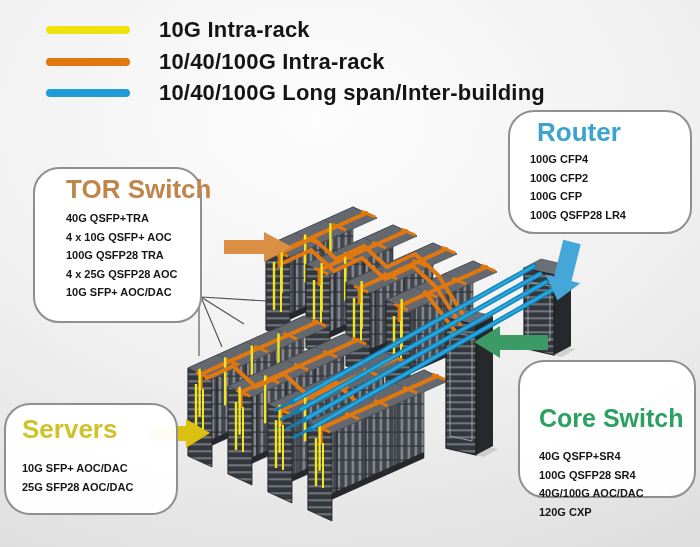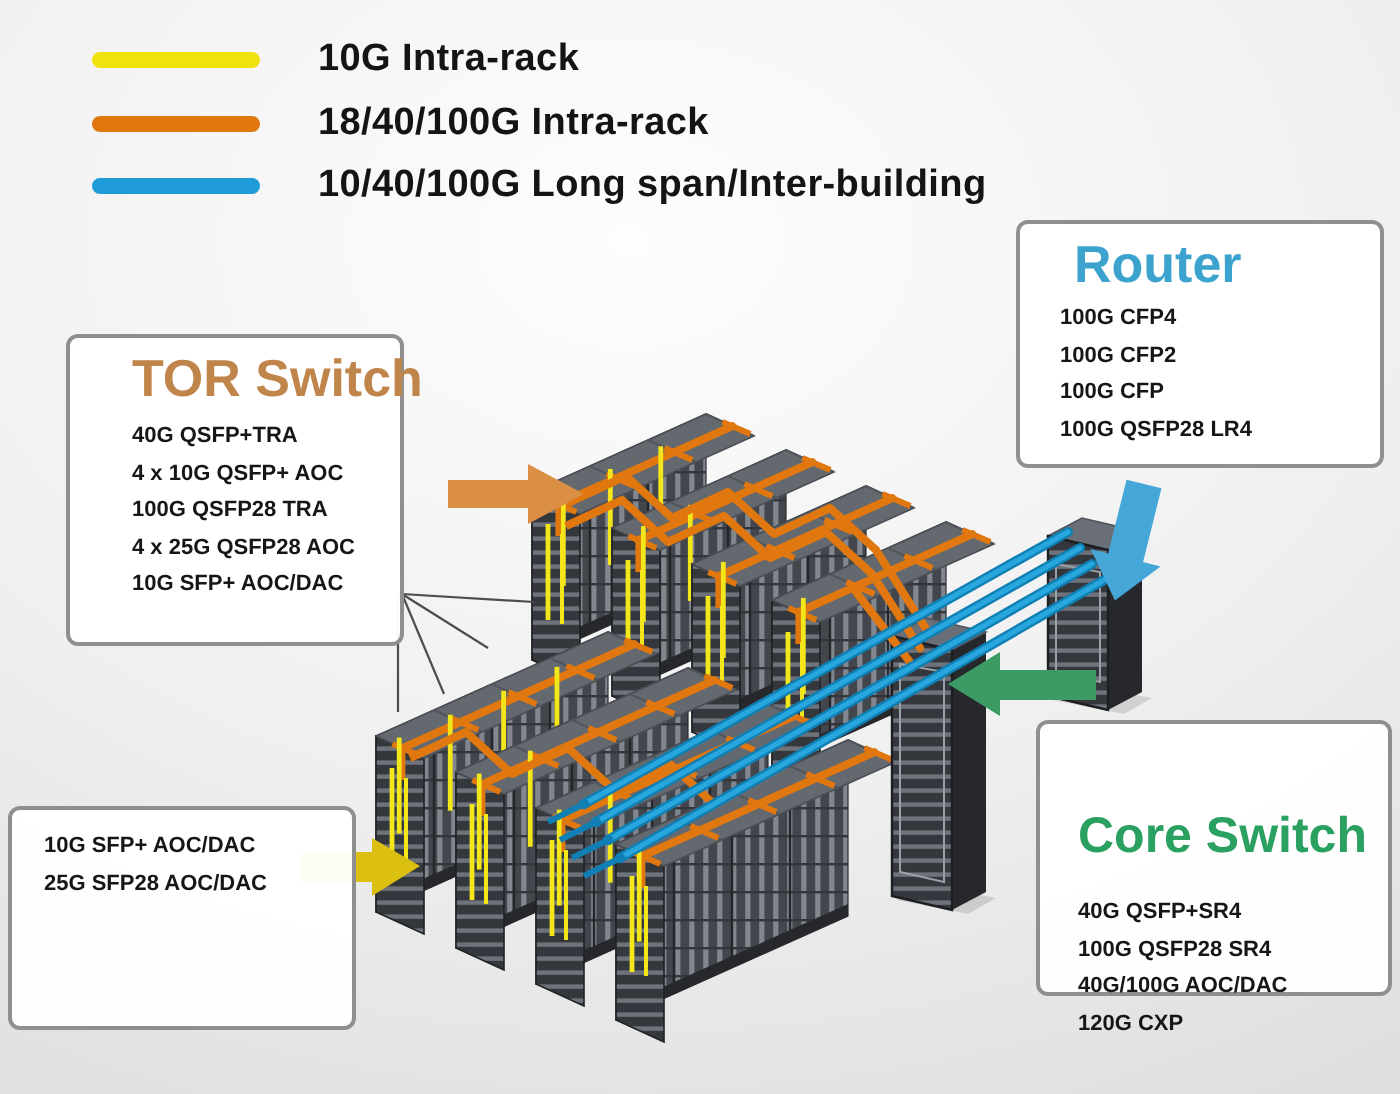--- a/index.html
+++ b/index.html
@@ -5,25 +5,25 @@
   html,body{margin:0;padding:0;}
   .stage{
     position:relative;width:700px;height:547px;overflow:hidden;
     font-family:"Liberation Sans",sans-serif;
     background:radial-gradient(120% 110% at 45% 22%, #fdfdfd 0%, #f0f0f0 45%, #d6d6d6 100%);
   }
   svg{position:absolute;left:0;top:0;}
   
   .legend-row{position:absolute;left:46px;display:flex;align-items:center;height:24px;}
   .swatch{width:84px;height:8px;border-radius:4px;flex:0 0 auto;}
-  .legend-label{margin-left:29px;font-size:19px;font-weight:bold;color:#141414;letter-spacing:.2px;white-space:nowrap;}
+  .legend-label{margin-left:29px;font-size:22px;font-weight:bold;color:#141414;letter-spacing:.2px;white-space:nowrap;}
   
   .callout{
     position:absolute;background:rgba(255,255,255,.96);
-    border:2px solid #8f8f8f;border-radius:6px;color:#161616;box-sizing:border-box;
+    border:2px solid #8f8f8f;border-radius:26px;color:#161616;box-sizing:border-box;
   }
   .callout .title{font-weight:bold;white-space:nowrap;}
   .callout .ln{font-size:11px;line-height:18.6px;font-weight:bold;white-space:nowrap;}
   .box-tor{left:33px;top:167px;width:169px;height:156px;padding:5px 0 0 31px;}
   .box-tor .title{font-size:26px;line-height:31px;margin-bottom:4px;}
   .box-router{left:508px;top:110px;width:184px;height:124px;padding:5px 0 0 20px;}
   .box-router .title{font-size:26px;line-height:31px;margin-left:7px;margin-bottom:2px;}
   .box-core{left:518px;top:360px;width:178px;height:138px;padding:8px 0 0 19px;}
   .box-core .title{font-size:25px;line-height:29px;margin-bottom:14px;}
   .box-servers{left:4px;top:403px;width:174px;height:112px;padding:9px 0 0 16px;}
@@ -279,21 +279,21 @@
         </g>
       </g>
   </svg>
 
   <div class="legend-row" style="top:18px">
     <div class="swatch" style="background: rgb(240, 226, 14);"></div>
     <div class="legend-label">10G Intra-rack</div>
   </div>
   <div class="legend-row" style="top:50px">
     <div class="swatch" style="background: rgb(224, 119, 15);"></div>
-    <div class="legend-label">18/40/100G Intra-rack</div>
+    <div class="legend-label">10/40/100G Intra-rack</div>
   </div>
   <div class="legend-row" style="top:81px">
     <div class="swatch" style="background: rgb(31, 156, 216);"></div>
     <div class="legend-label">10/40/100G Long span/Inter-building</div>
   </div>
 
   <div class="callout box-tor">
     <div class="title" style="color: rgb(192, 133, 75);">TOR Switch</div>
     <div class="ln">40G QSFP+TRA</div>
     <div class="ln">4 x 10G QSFP+ AOC</div>
@@ -312,17 +312,18 @@
 
   <div class="callout box-core">
     <div class="title" style="color: rgb(42, 160, 97); margin-top: 34px;">Core Switch</div>
     <div class="ln">40G QSFP+SR4</div>
     <div class="ln">100G QSFP28 SR4</div>
     <div class="ln">40G/100G AOC/DAC</div>
     <div class="ln">120G CXP</div>
   </div>
 
   <div class="callout box-servers">
+    <div class="title" style="color: rgb(207, 194, 42);">Servers</div>
     <div class="ln">10G SFP+ AOC/DAC</div>
     <div class="ln">25G SFP28 AOC/DAC</div>
   </div>
 
 </div>
 
 </body></html>

